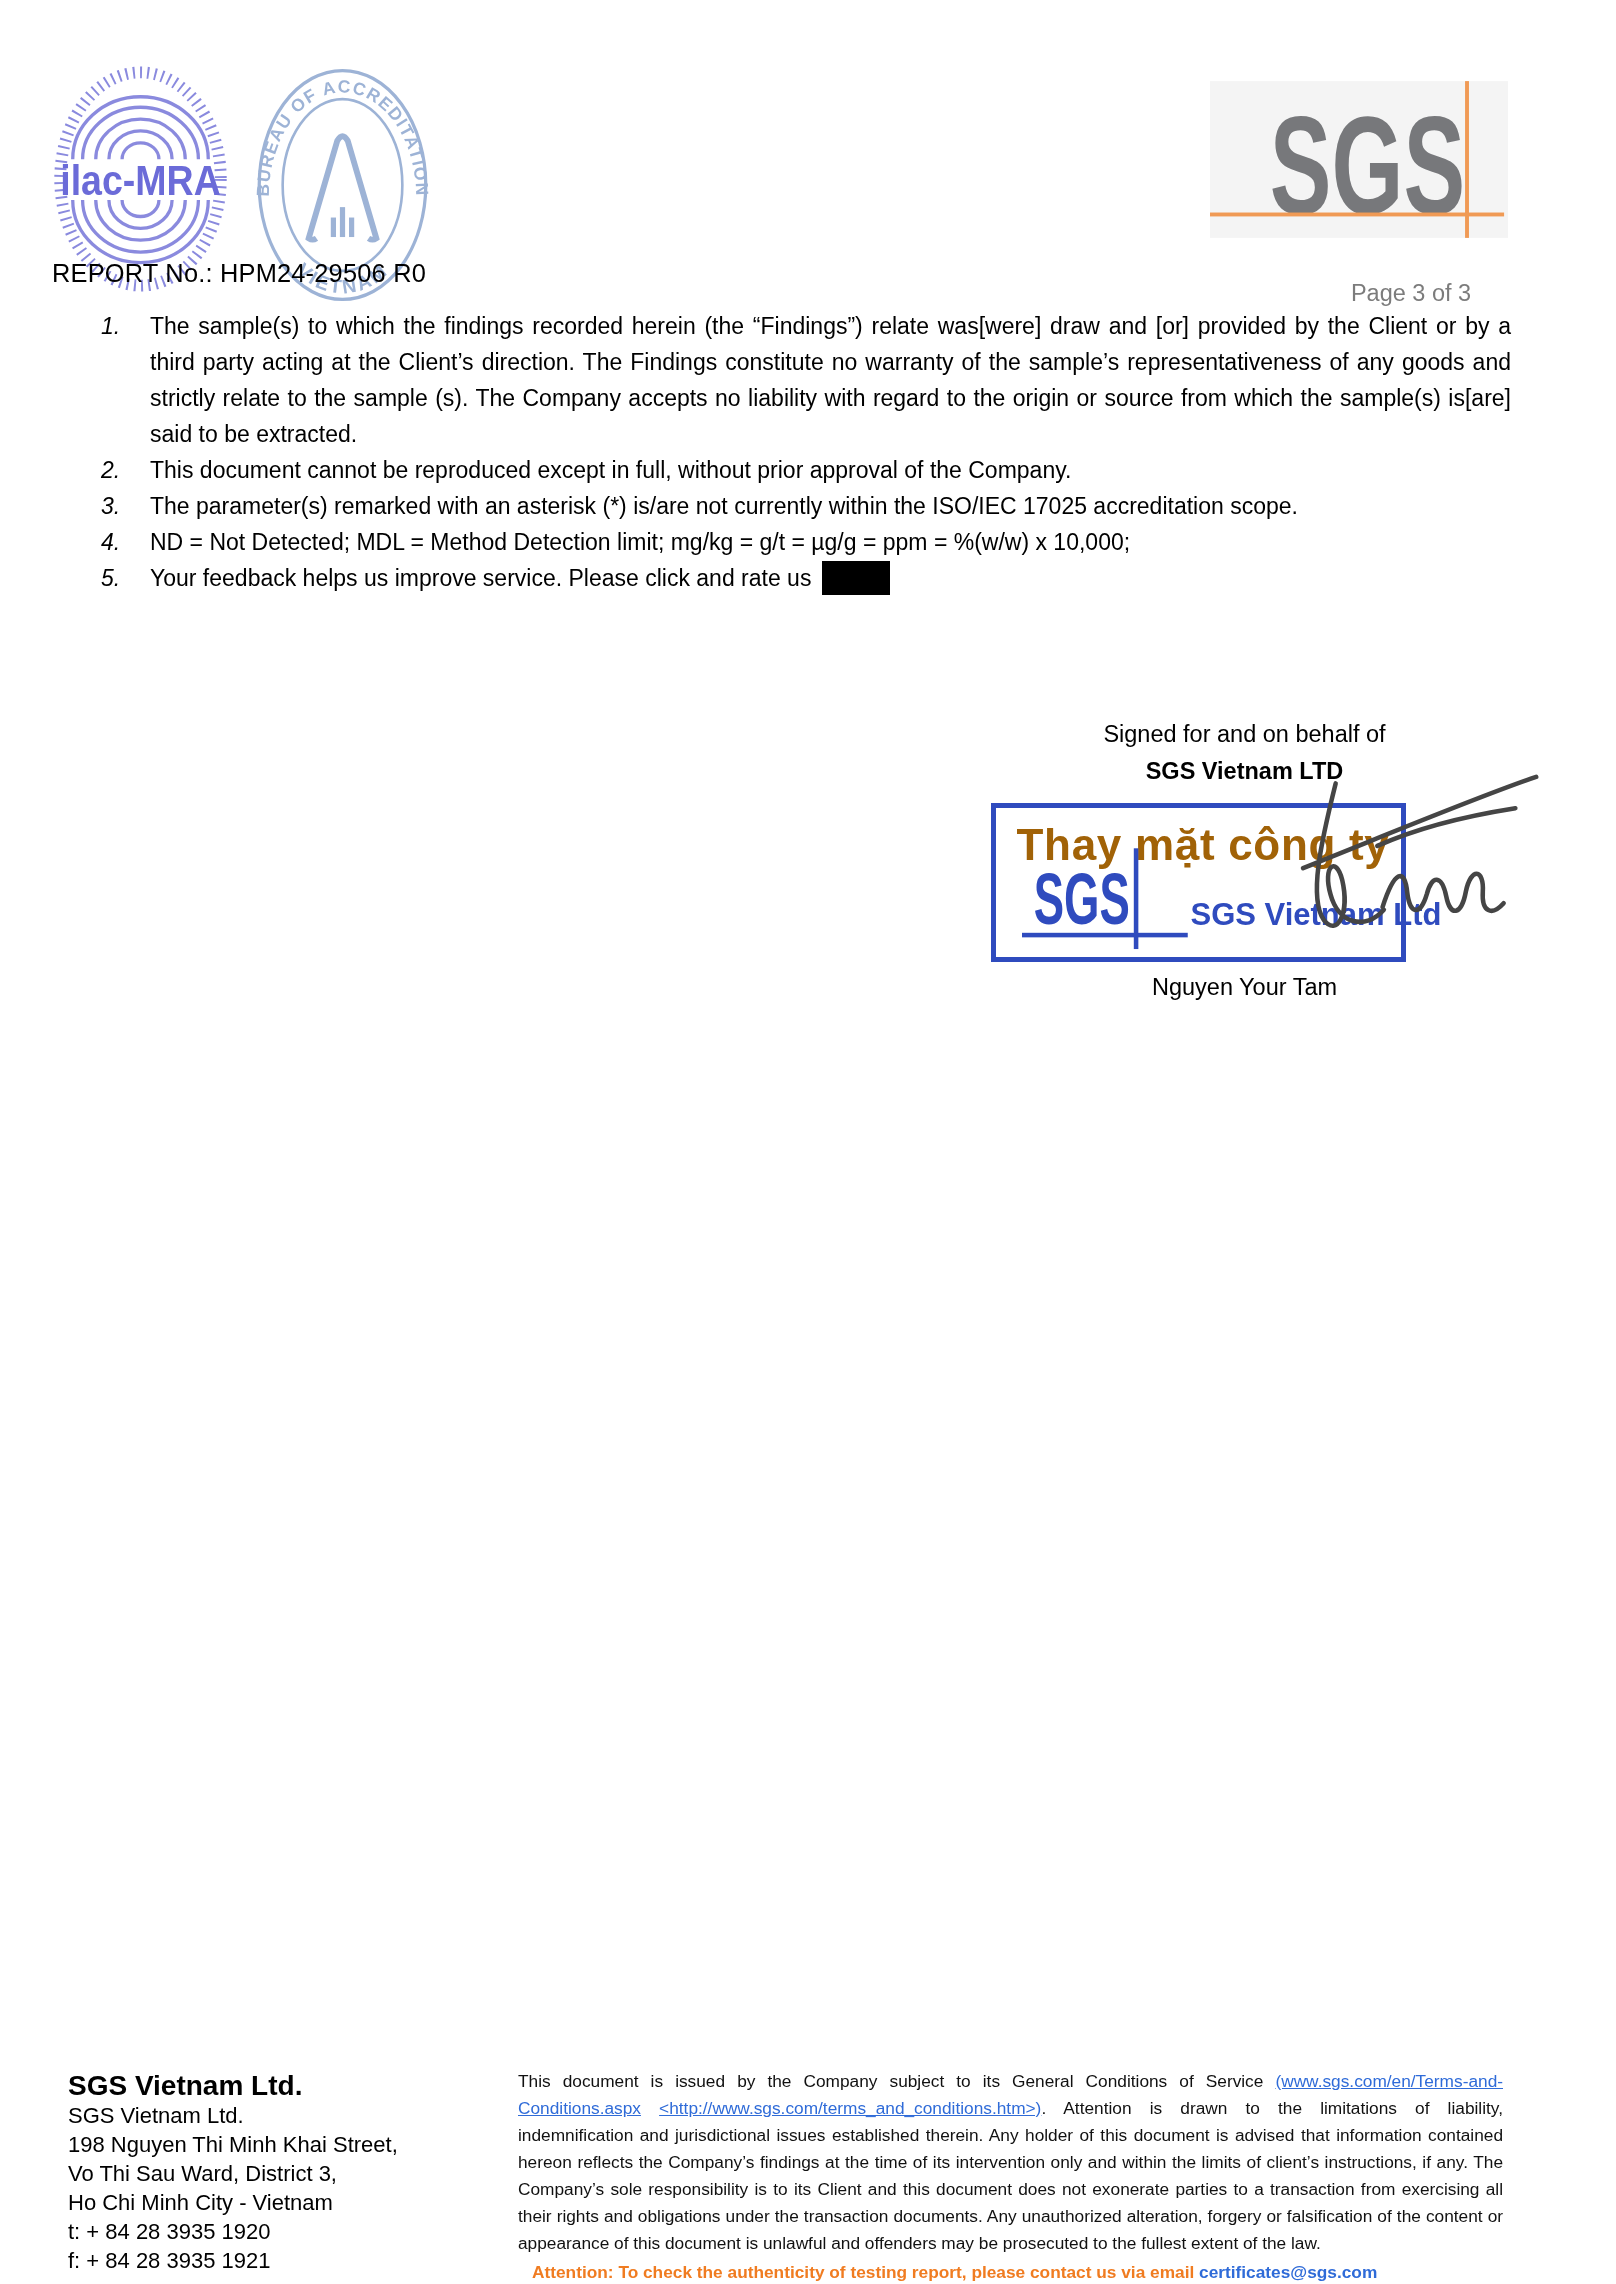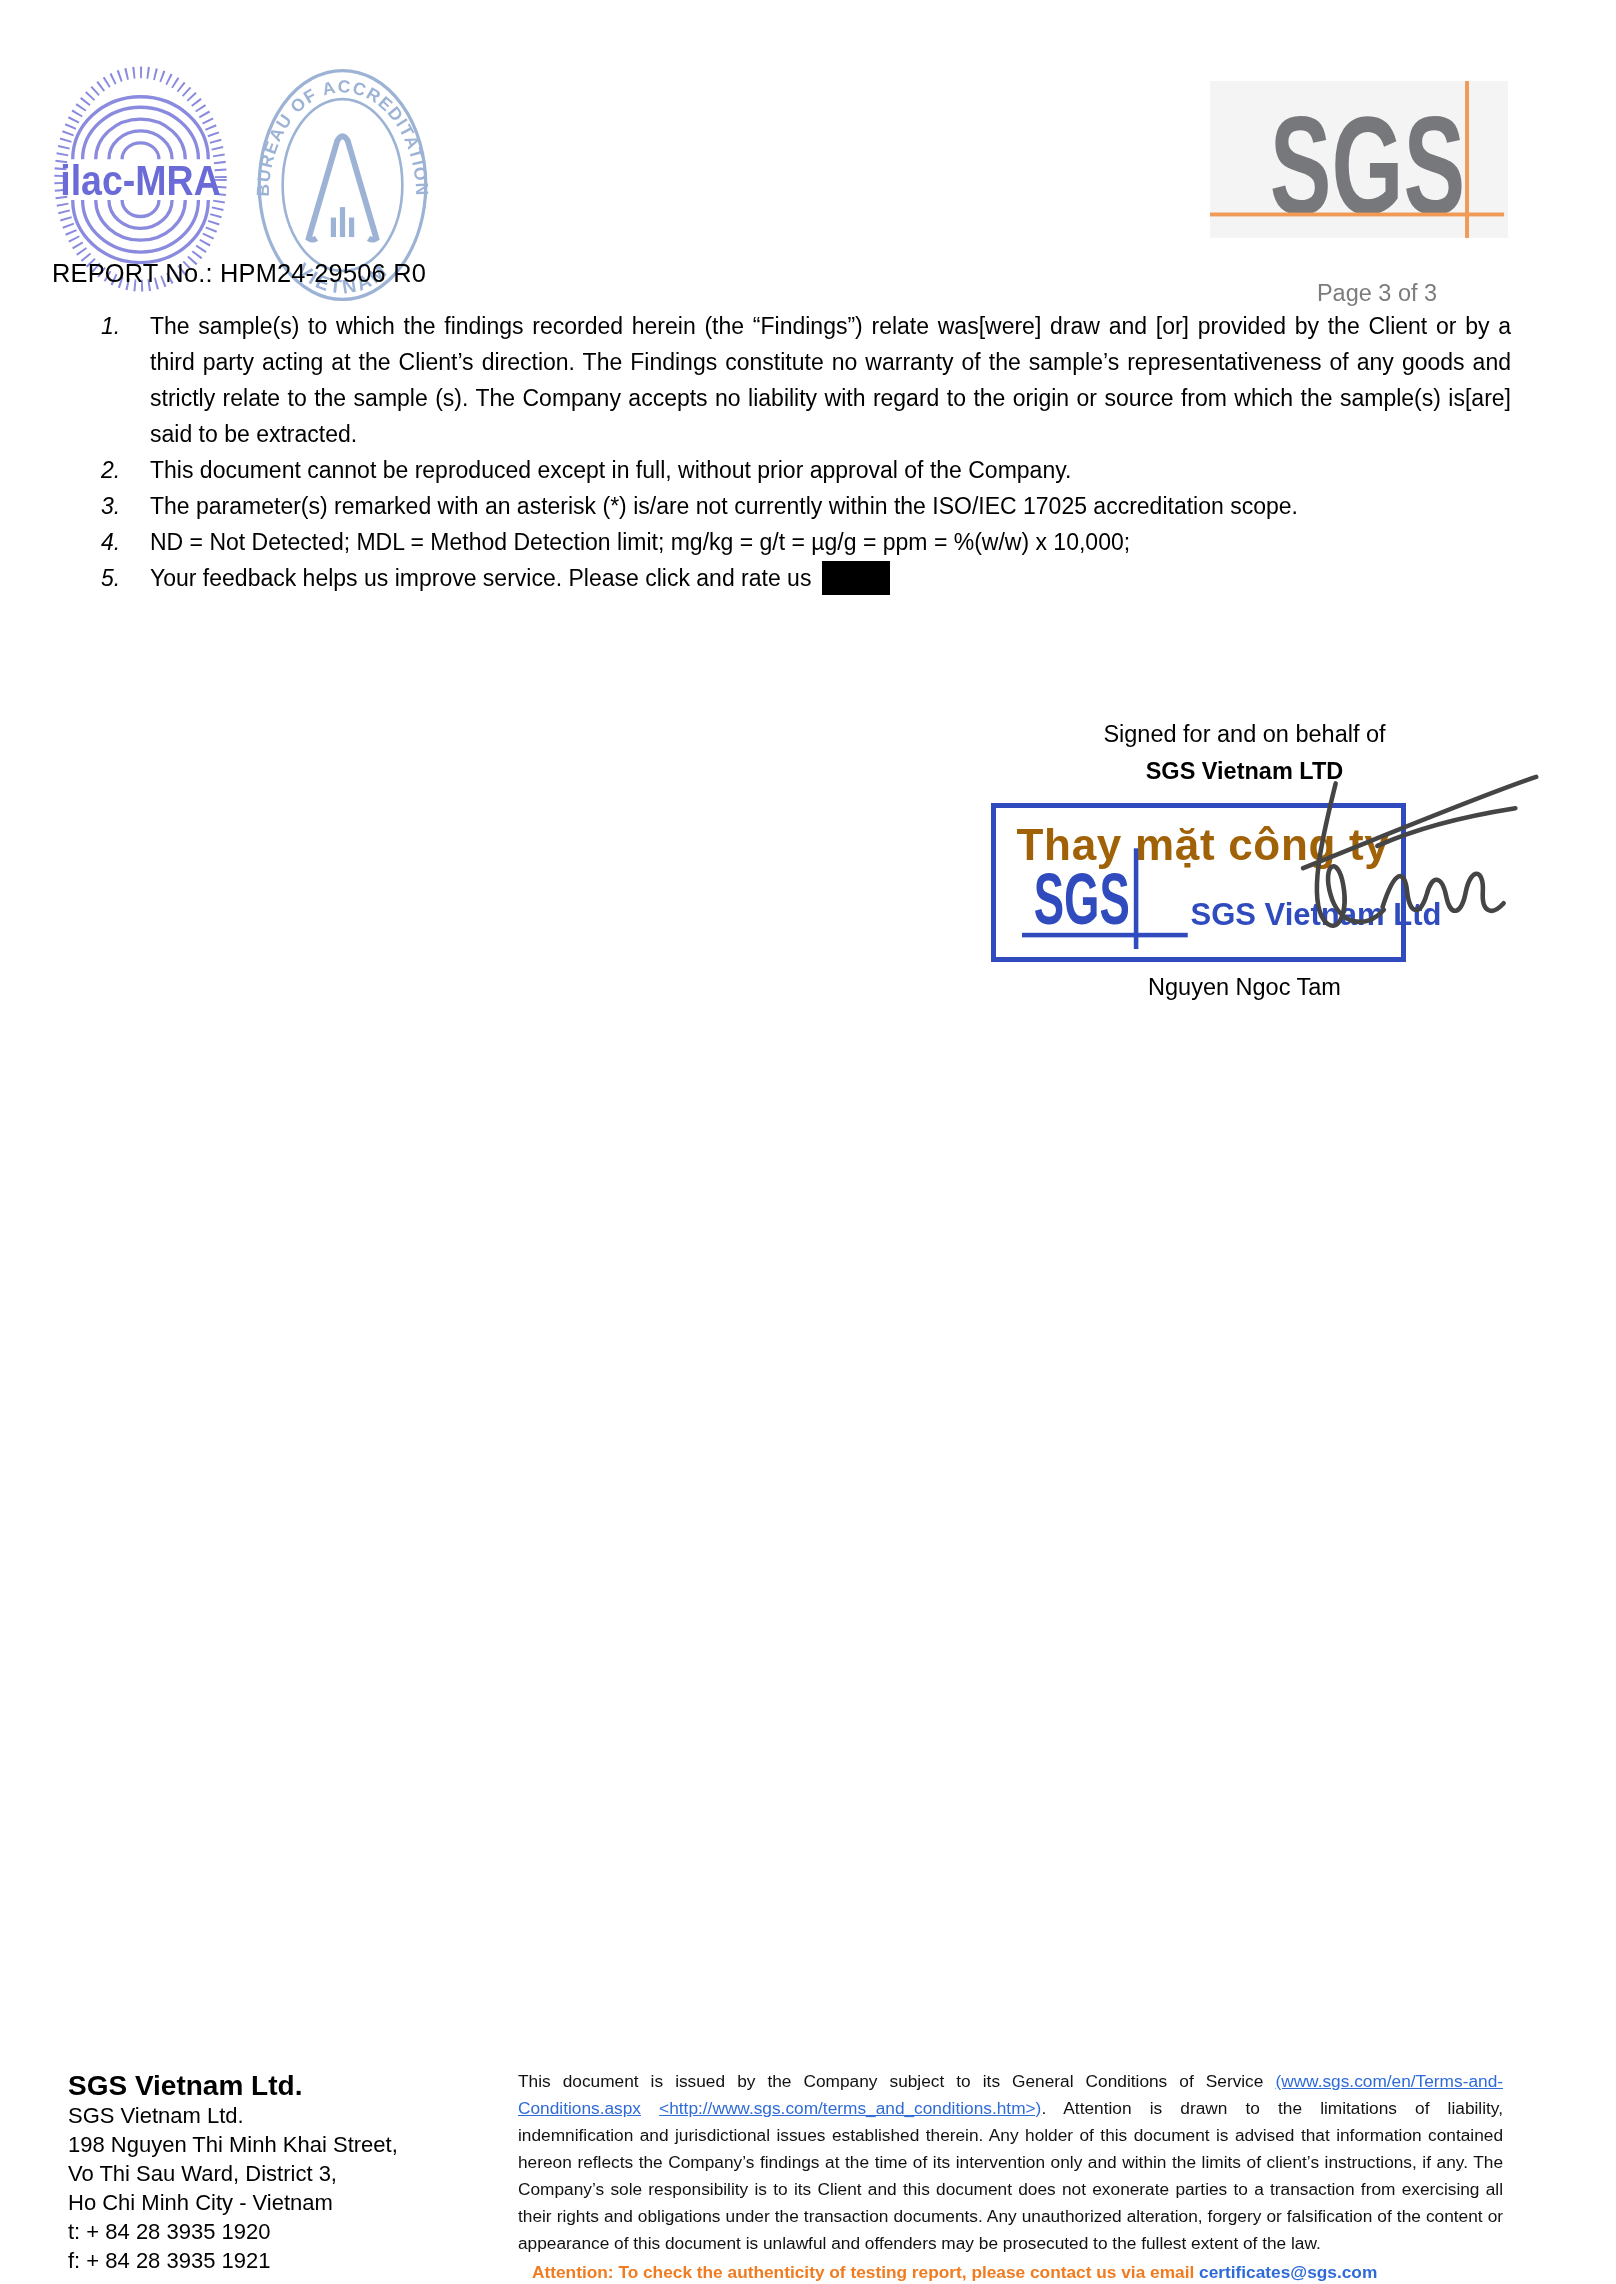--- a/index.html
+++ b/index.html
@@ -12,21 +12,21 @@
     overflow:hidden;
     padding-left:48px;
   }
 
   
   .logo-ilac { position:absolute; left:51px; top:60px; width:179px; height:238px; }
   .logo-boa  { position:absolute; left:253px; top:64px; width:179px; height:242px; }
 
   .sgs-logo-box { position:absolute; left:1210px; top:81px; width:298px; height:157px; }
   .page-num {
-    position:absolute; left:1228px; top:280px; width:298px;
+    position:absolute; left:1262px; top:280px; width:298px;
     text-align:center; font-size:23.5px; color:#7c7c7c;
   }
   .report-no { position:absolute; left:52px; top:259px; font-size:25.4px; letter-spacing:0.2px; }
 
   
   .remark-section { position:absolute; left:41px; top:308px; width:1470px; }
   .remark-title {
     font-style:italic; text-decoration:underline; font-size:24px;
     margin-bottom:14.3px; letter-spacing:0.3px;
   }
@@ -181,21 +181,21 @@
 
     <svg class="sig-scrawl" width="306" height="215" viewBox="0 0 470 330" xmlns="http://www.w3.org/2000/svg">
       <g stroke="#454545" stroke-width="7" fill="none" stroke-linecap="round">
         <path d="M458,52 C380,78 250,132 100,192"></path>
         <path d="M150,62 C128,150 108,238 132,272 C152,298 172,262 160,210 C150,172 130,190 142,232 C154,278 196,288 224,256"></path>
         <path d="M222,252 C240,196 256,190 260,230 C264,264 280,266 290,232 C298,202 313,202 320,236 C326,266 343,266 350,228 C358,190 378,193 376,228 C374,260 390,266 408,246"></path>
         <path d="M214,158 C280,128 350,112 426,100"></path>
       </g>
     </svg>
 
-    <div class="sig-name">Nguyen Ngoc Tam</div>
+    <div class="sig-name">Nguyen Your Tam</div>
   </div>
 
   <div class="footer-left">
     <div class="ftitle">SGS Vietnam Ltd.</div>
     <div>SGS Vietnam Ltd.</div>
     <div>198 Nguyen Thi Minh Khai Street,</div>
     <div>Vo Thi Sau Ward, District 3,</div>
     <div>Ho Chi Minh City - Vietnam</div>
     <div>t: + 84 28 3935 1920</div>
     <div>f: + 84 28 3935 1921</div>

